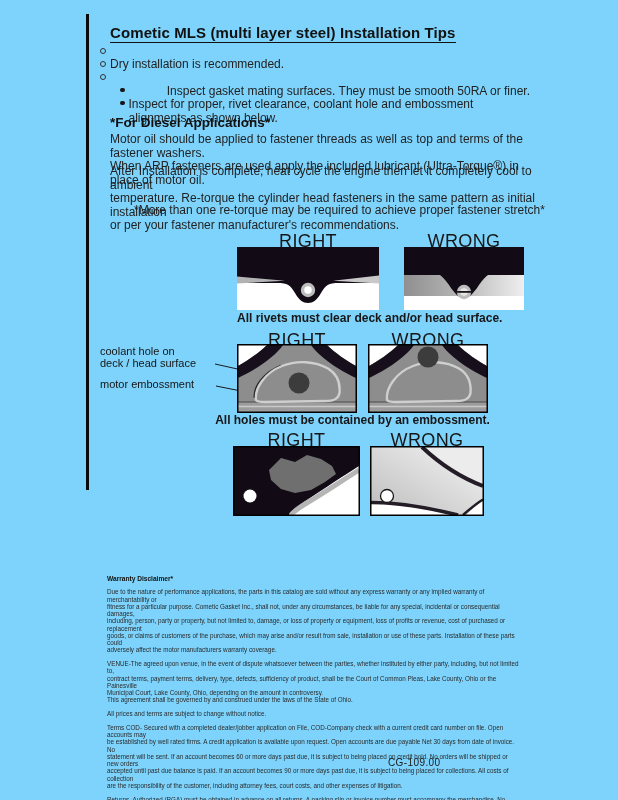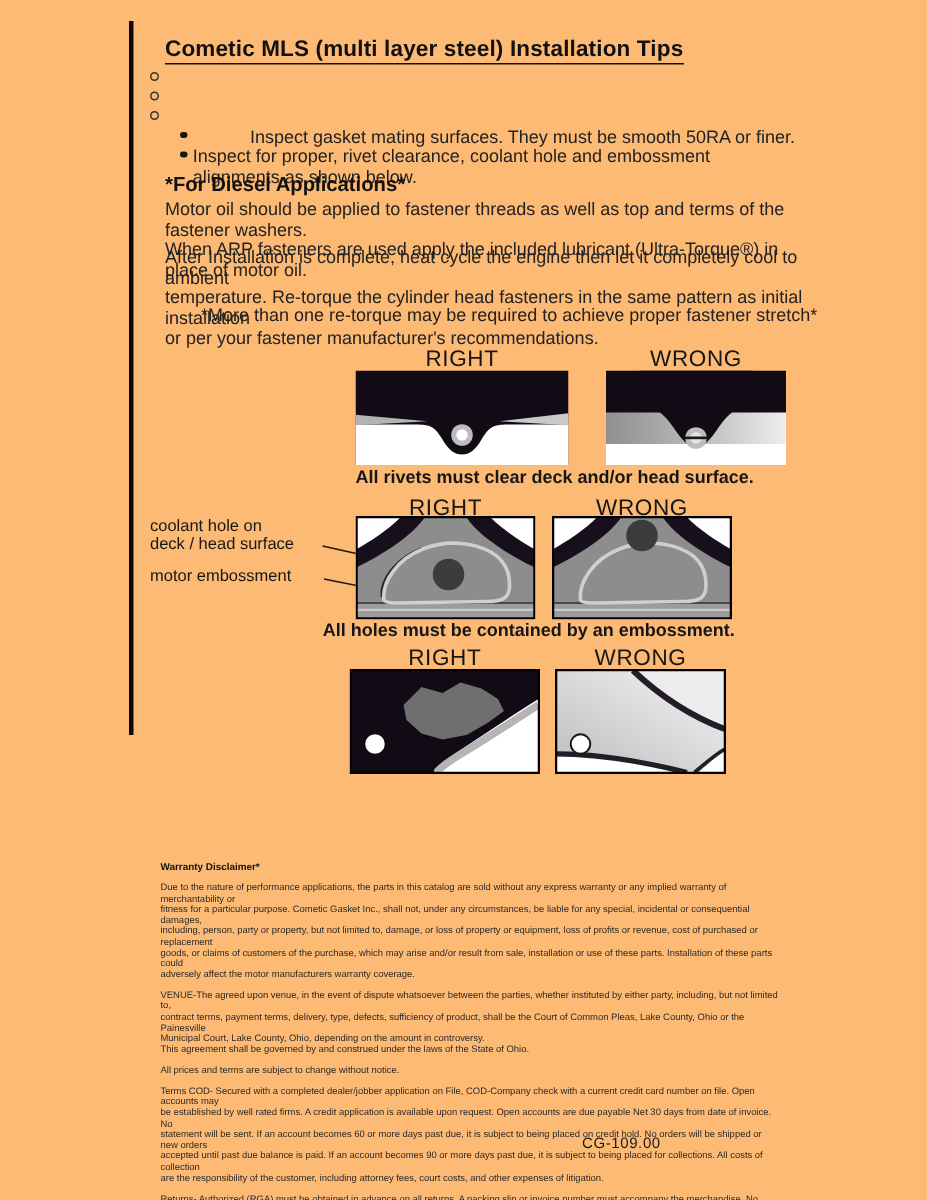--- a/index.html
+++ b/index.html
@@ -1,17 +1,17 @@
 <!DOCTYPE html>
 <html><head>
 <meta charset="utf-8">
 <style>
   html,body{margin:0;padding:0;background:#fff;}
   .page{
-    position:relative; width:618px; height:800px; background:#fdba74;
+    position:relative; width:618px; height:800px; background:#7dd3fc;
     font-family:"Liberation Sans","DejaVu Sans",sans-serif; color:#1c1c1c;
     overflow:hidden;
   }
   .abs{position:absolute;}
   .margin-rule{left:86px; top:14px; width:3px; height:476px; background:#0a0a0a;}
   .title{
     left:110px; top:24px; font-size:15px; font-weight:bold; color:#111;
     border-bottom:1.6px solid #111; padding-bottom:1px; letter-spacing:.1px;
     display:inline-block;
   }
@@ -21,21 +21,21 @@
   .b-circ{
     width:4px;height:4px;border:1px solid #333;border-radius:50%;
     margin:4px 4px 0 0; flex:0 0 auto;
   }
   .b-dot{
     width:4.5px;height:4.5px;background:#151515;border-radius:50%;
     margin:4px 4px 0 0; flex:0 0 auto;
   }
   .h2{left:110px; top:115px; font-size:13.5px; font-weight:bold; color:#111;}
   .body-p{left:110px; font-size:12px; line-height:13.6px; color:#222; white-space:pre-line; width:440px;}
-  .fig-label{font-size:15px; color:#161616; text-align:center; letter-spacing:.4px;}
+  .fig-label{font-size:18px; color:#161616; text-align:center; letter-spacing:.4px;}
   .fig-caption{font-size:12px; font-weight:bold; color:#161616; white-space:pre-line; line-height:13.5px;text-align:center;}
   .annot{font-size:11px; line-height:11.8px; color:#161616; text-align:left; white-space:pre-line;}
   .panel{display:block;}
   .warranty{left:107px; top:575px; width:412px; font-size:6.3px; line-height:7.25px; color:#2a2a2a;}
   .warranty h3{margin:0 0 6px 0; font-size:6.6px; font-weight:bold; color:#111;}
   .warranty p{margin:0 0 6.5px 0; white-space:pre-line;}
   .page-code{left:388px; top:757px; font-size:10px; color:#1a1a1a; letter-spacing:.4px;}
   svg{display:block;}
 </style>
 </head>
@@ -46,20 +46,21 @@
   <div class="abs margin-rule"></div>
 
   <div class="abs title">Cometic MLS (multi layer steel) Installation Tips</div>
 
   <div class="abs bullets">
     <div class="b-row">
       <span class="b-circ"></span>
     </div>
     <div class="b-row">
       <span class="b-circ"></span>
+      <span>Dry installation is recommended.</span>
     </div>
     <div class="b-row">
       <span class="b-circ"></span>
     </div>
     <div class="b-row sub">
       <span class="b-dot"></span>
       <span>Inspect gasket mating surfaces.  They must be smooth 50RA or finer.</span>
     </div>
     <div class="b-row sub">
       <span class="b-dot"></span>

